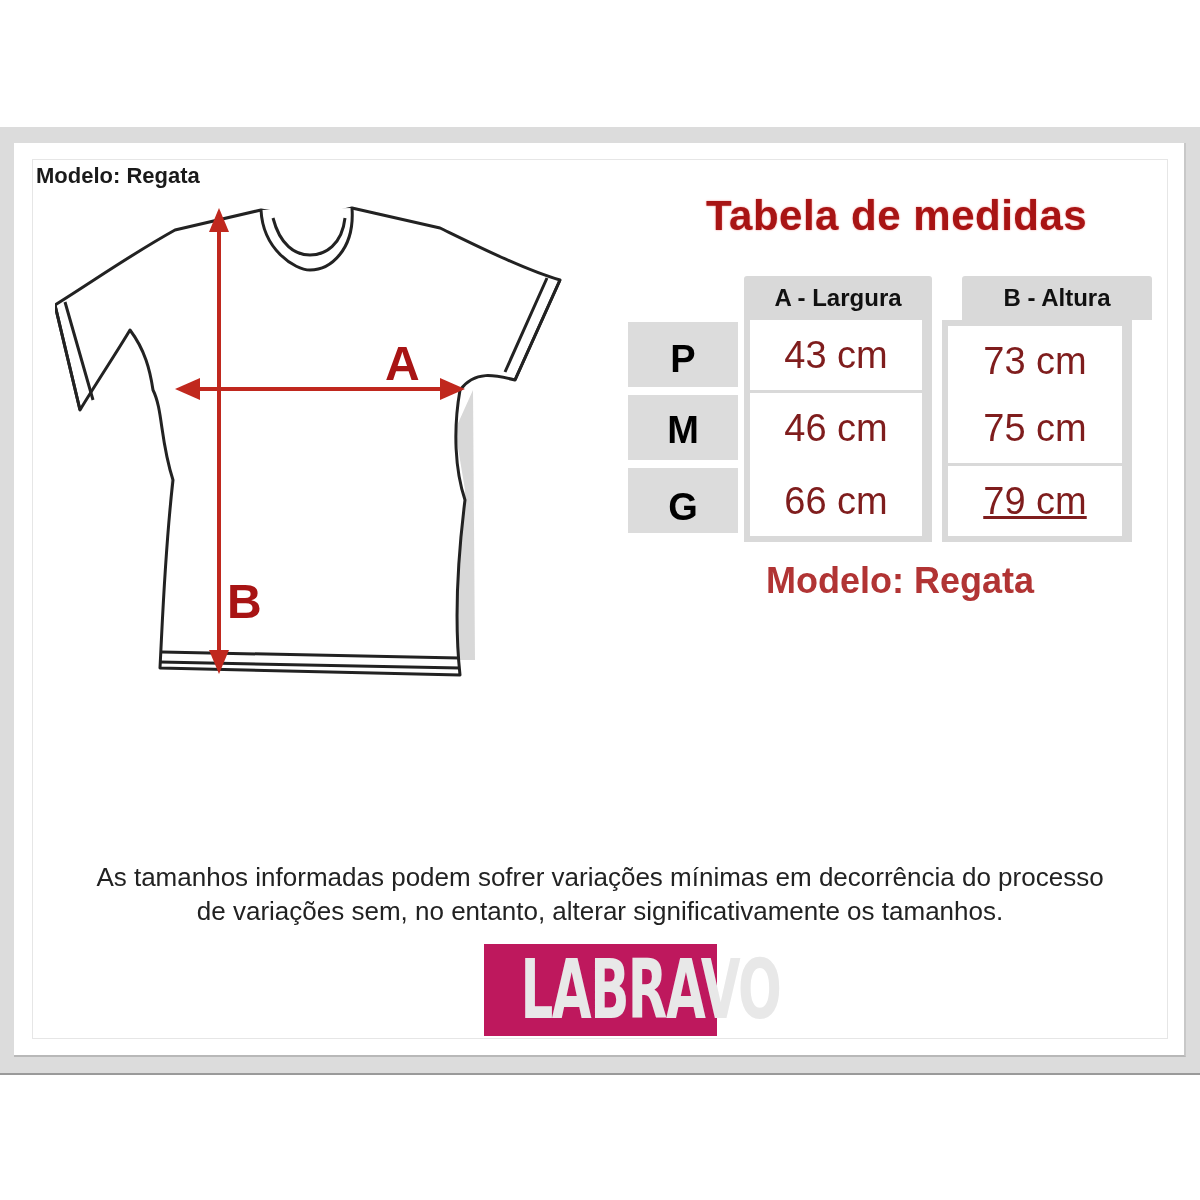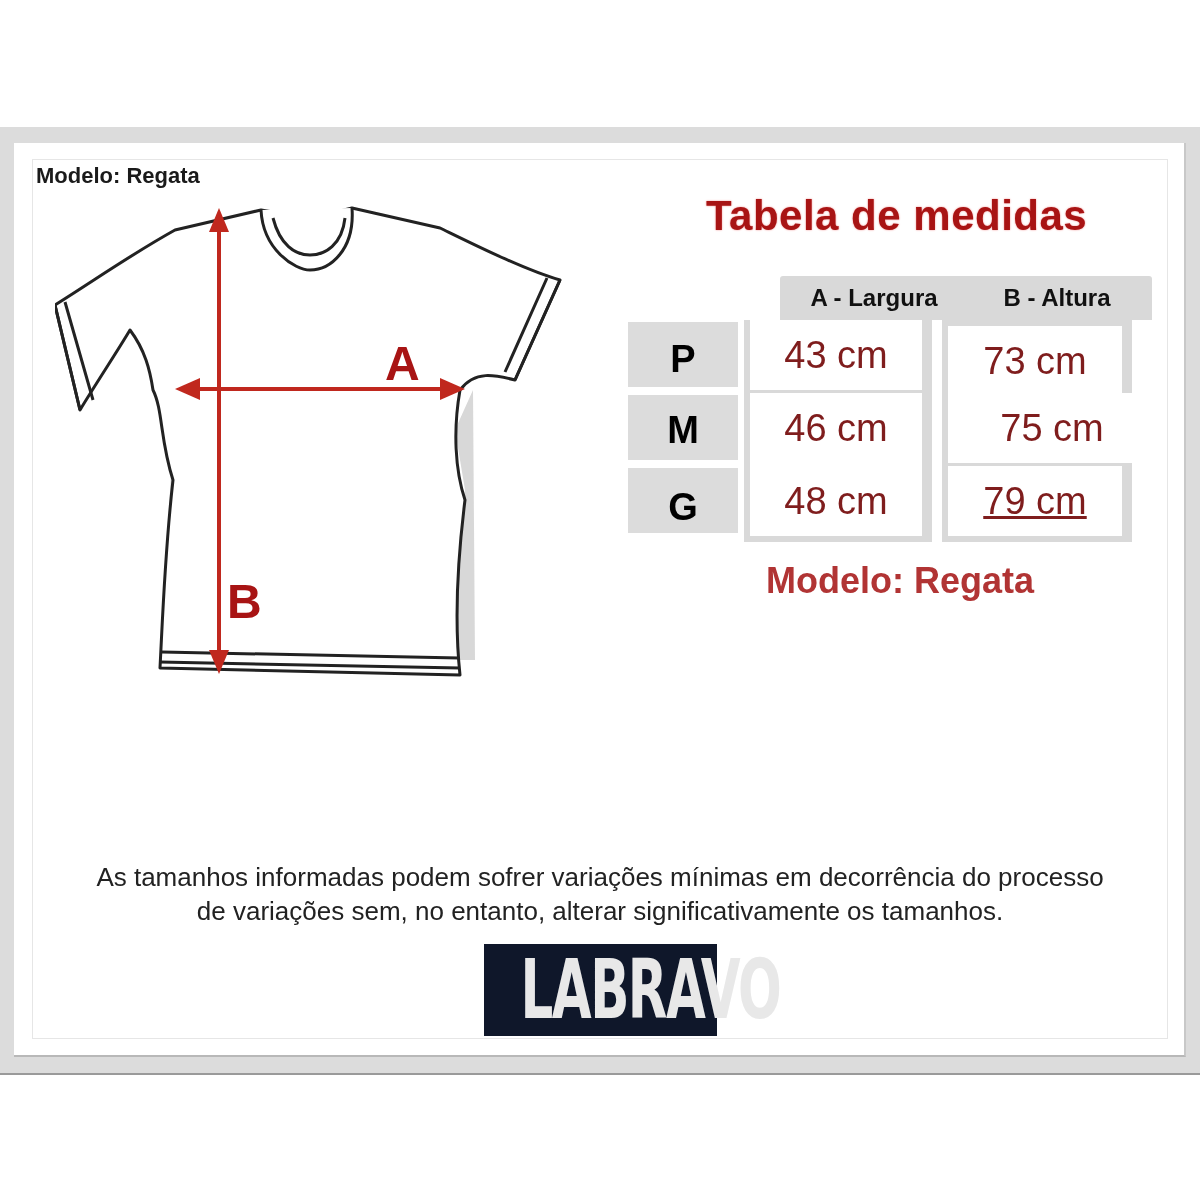--- a/index.html
+++ b/index.html
@@ -8,21 +8,21 @@
   .panel { position:absolute; left:14px; top:16px; width:1172px; height:914px; background:#ffffff; border-bottom:2px solid #b8b8b8; border-right:2px solid #c8c8c8; box-sizing:border-box; }
   .inner { position:absolute; left:18px; top:16px; width:1136px; height:880px; border:1px solid #e6e6e6; box-sizing:border-box; }
   .model-top { position:absolute; left:36px; top:163px; font-size:22px; font-weight:bold; color:#1a1a1a; }
   .title { position:absolute; left:706px; top:192px; font-size:42px; font-weight:bold; color:#a81414; text-shadow:0 0 2px #e88; letter-spacing:0.5px; }
   .tab-head { position:absolute; top:276px; height:44px; background:#d9d9d9; border-radius:3px 3px 0 0; font-weight:bold; font-size:24px; color:#111; text-align:center; line-height:44px; }
   .col-box { position:absolute; top:320px; background:#d9d9d9; padding:4px; box-sizing:border-box; }
   .cell { position:absolute; left:6px; background:#fff; font-size:38px; color:#7f1d1d; text-align:center; }
   .size-lbl { position:absolute; left:628px; width:110px; background:#dcdcdc; font-size:38px; font-weight:900; color:#000; text-align:center; }
   .model-bottom { position:absolute; left:766px; top:560px; font-size:36px; font-weight:bold; color:#b13434; }
   .note { position:absolute; left:40px; width:1120px; text-align:center; font-size:26px; color:#222; }
-  .logo { position:absolute; left:484px; top:944px; width:233px; height:92px; background:#0f172a; color:#e8e8e8; font-family:"DejaVu Sans", sans-serif; font-weight:bold; font-size:66px; text-align:center; line-height:92px; letter-spacing:-2px; transform-origin:center; }
+  .logo { position:absolute; left:484px; top:944px; width:233px; height:92px; background:#be185d; color:#e8e8e8; font-family:"DejaVu Sans", sans-serif; font-weight:bold; font-size:66px; text-align:center; line-height:92px; letter-spacing:-2px; transform-origin:center; }
   .logo span { display:inline-block; transform:scaleY(1.25) scaleX(0.78); }
   .shirt { position:absolute; left:55px; top:190px; width:540px; height:500px; }
 </style>
 </head>
 <body>
 
 <div class="frame">
   <div class="panel">
     <div class="inner"></div>
   </div>
@@ -52,31 +52,31 @@
     <line x1="130" y1="199" x2="400" y2="199"></line>
     <polygon points="120,199 145,188 145,210" stroke="none"></polygon>
     <polygon points="410,199 385,188 385,210" stroke="none"></polygon>
   </g>
   <text x="330" y="190" font-family="Liberation Sans, sans-serif" font-weight="bold" font-size="48" fill="#a81414">A</text>
   <text x="172" y="428" font-family="Liberation Sans, sans-serif" font-weight="bold" font-size="48" fill="#a81414">B</text>
 </svg>
 
 <div class="title">Tabela de medidas</div>
 
-<div class="tab-head" style="left:780px;width:188px;">A - Largura</div>
+<div class="tab-head" style="left:744px;width:188px;">A - Largura</div>
 <div class="tab-head" style="left:942px;width:190px;margin-left:20px;">B - Altura</div>
 
 <div class="col-box" style="left:744px;width:188px;height:222px;">
   <div class="cell" style="top:0;width:172px;height:70px;line-height:70px;">43 cm</div>
   <div class="cell" style="top:73px;width:172px;height:78px;line-height:70px;">46 cm</div>
-  <div class="cell" style="top:146px;width:172px;height:70px;line-height:70px;">48 cm</div>
+  <div class="cell" style="top:146px;width:172px;height:70px;line-height:70px;">66 cm</div>
 </div>
 <div class="col-box" style="left:942px;width:190px;height:222px;">
   <div class="cell" style="top:0;width:174px;height:70px;line-height:70px;margin-top:6px;">73 cm</div>
-  <div class="cell" style="top:73px;width:174px;height:70px;line-height:70px;padding-left:17px;">75 cm</div>
+  <div class="cell" style="top:73px;width:174px;height:70px;line-height:70px;">75 cm</div>
   <div class="cell" style="top:146px;width:174px;height:70px;line-height:70px;text-decoration:underline;">79 cm</div>
 </div>
 
 <div class="size-lbl" style="top:322px;height:65px;line-height:75px;">P</div>
 <div class="size-lbl" style="top:395px;height:65px;line-height:70px;">M</div>
 <div class="size-lbl" style="top:468px;height:65px;line-height:78px;">G</div>
 
 <div class="model-bottom">Modelo: Regata</div>
 
 <div class="note" style="top:862px;">As tamanhos informadas podem sofrer variações mínimas em decorrência do processo</div>

